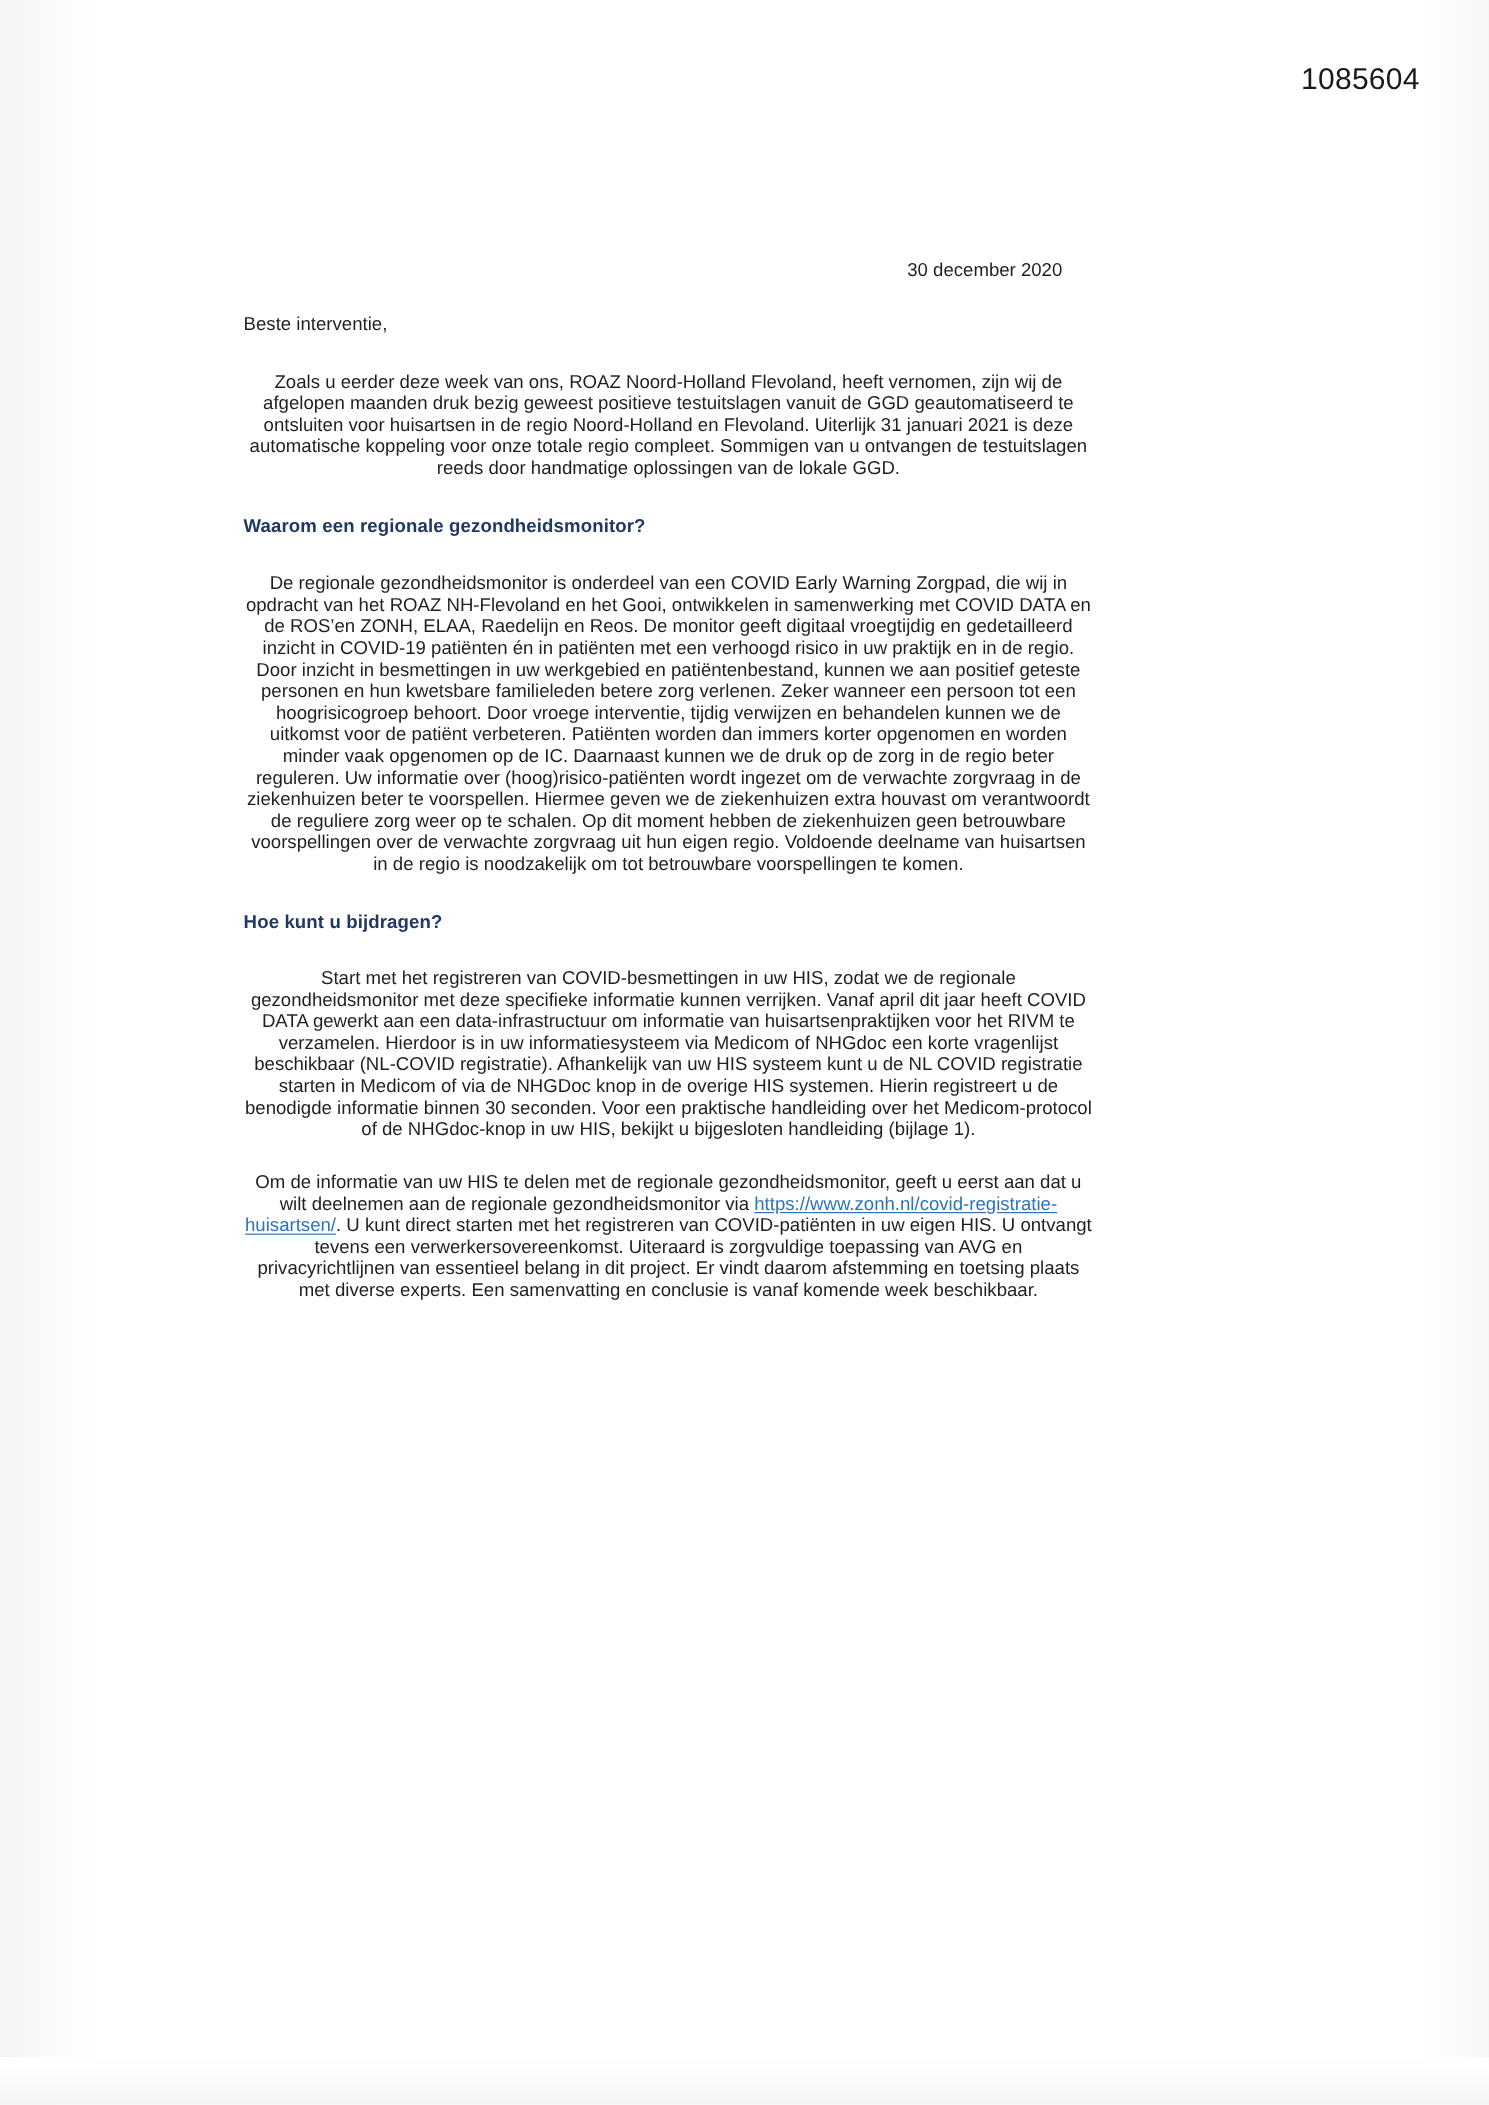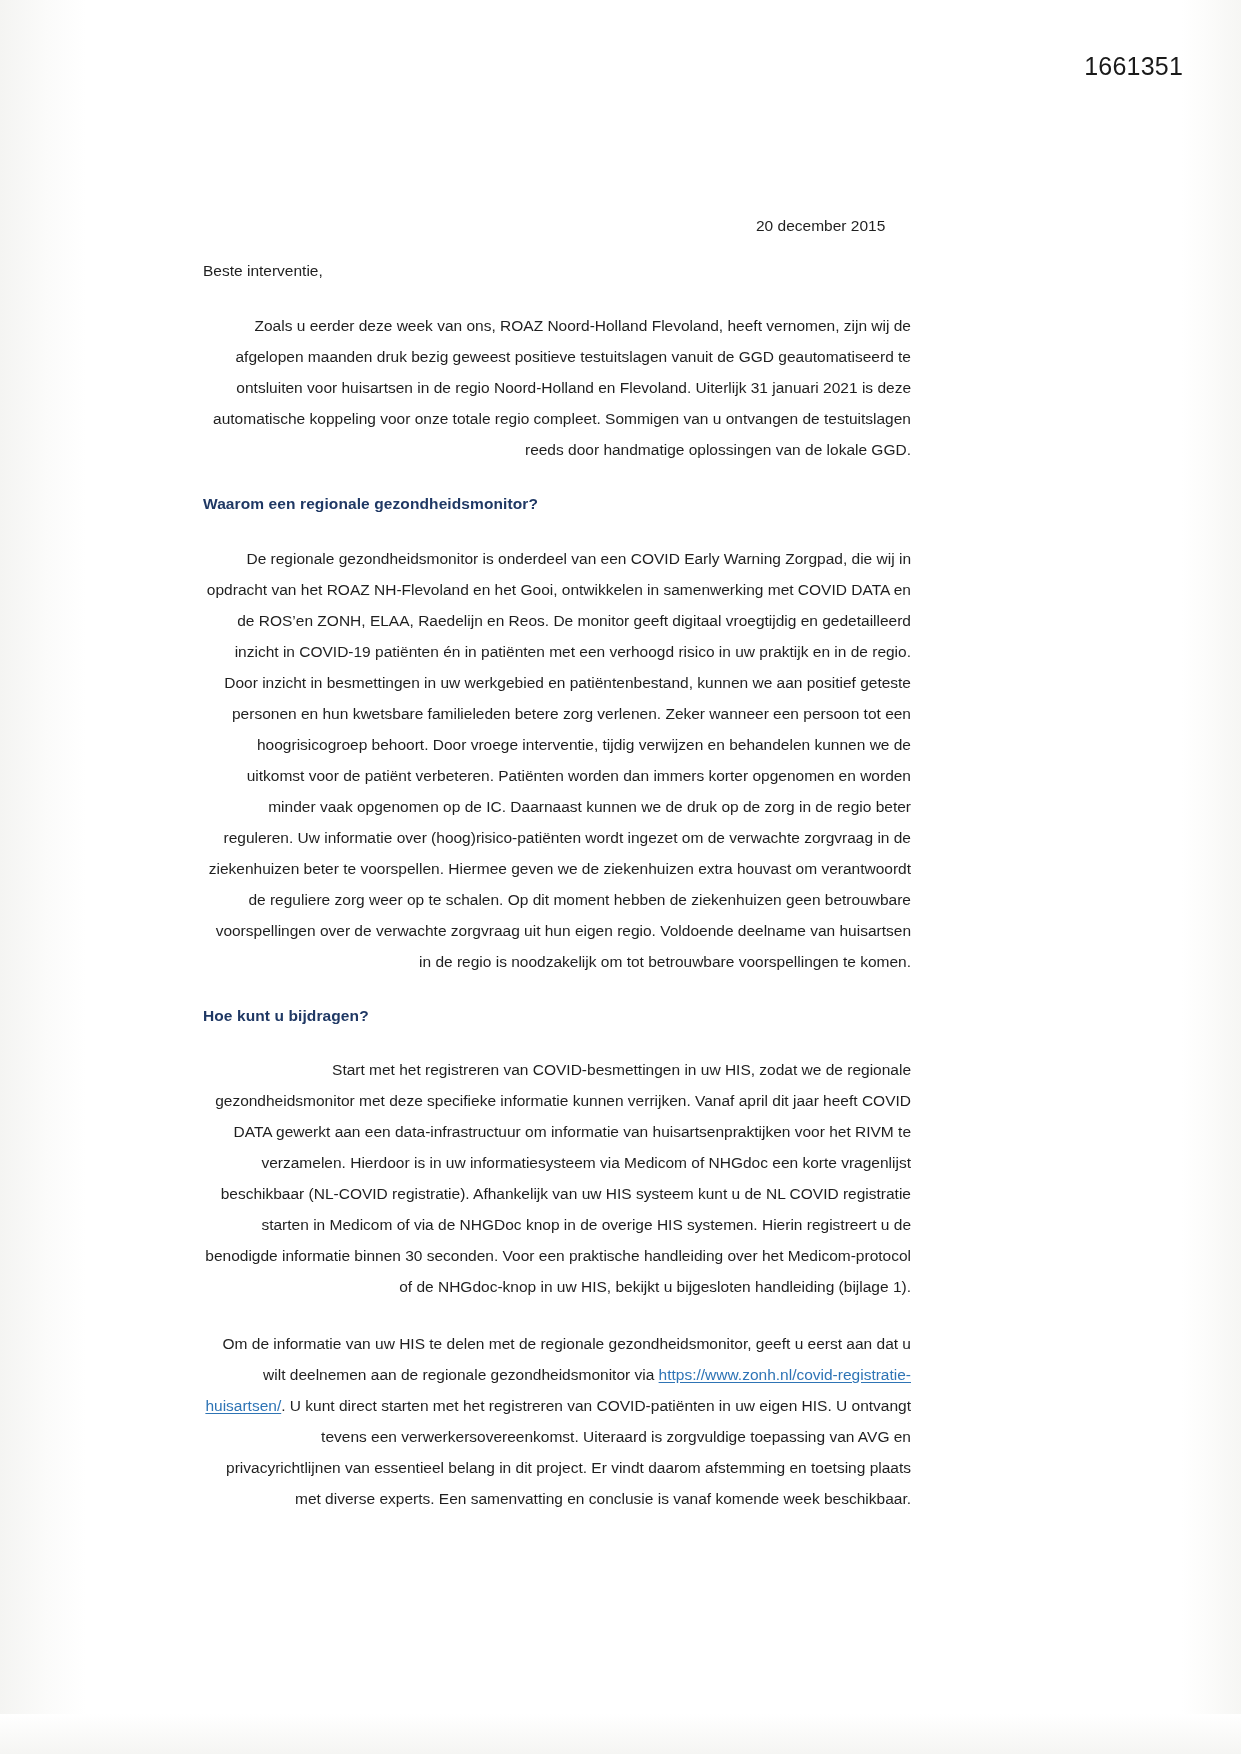--- a/index.html
+++ b/index.html
@@ -70,24 +70,24 @@
 
   .salutation {
     font-size: 15.5px;
     line-height: 26px;
     margin: 0 0 26px 0;
     color: #1f1f1f;
   }
 
   p.para {
     font-size: 15.5px;
-    line-height: 31px;
+    line-height: 18px;
     margin: 0 0 26px 0;
     color: #1f1f1f;
-    text-align: right;
+    text-align: center;
   }
 
   h2.subhead {
     font-size: 15.5px;
     line-height: 25.6px;
     font-weight: bold;
     color: #1F3864;
     margin: 0 0 26px 0;
     letter-spacing: 0.1px;
   }
@@ -100,23 +100,23 @@
 </style>
 </head>
 <body>
 
 <div class="page">
 
   <div class="scan-edge-left"></div>
   <div class="scan-edge-right"></div>
   <div class="scan-edge-bottom"></div>
 
-  <div class="doc-number">1661351</div>
+  <div class="doc-number">1085604</div>
 
-  <div class="letter-date">20 december 2015</div>
+  <div class="letter-date">30 december 2020</div>
 
   <div class="letter-body">
 
     <p class="salutation">Beste interventie,</p>
 
     <p class="para">Zoals u eerder deze week van ons, ROAZ Noord-Holland Flevoland, heeft vernomen, zijn wij de afgelopen maanden druk bezig geweest positieve testuitslagen vanuit de GGD geautomatiseerd te ontsluiten voor huisartsen in de regio Noord-Holland en Flevoland. Uiterlijk 31 januari 2021 is deze automatische koppeling voor onze totale regio compleet. Sommigen van u ontvangen de testuitslagen reeds door handmatige oplossingen van de lokale GGD.</p>
 
 
     <h2 class="subhead">Waarom een regionale gezondheidsmonitor?</h2>
 

